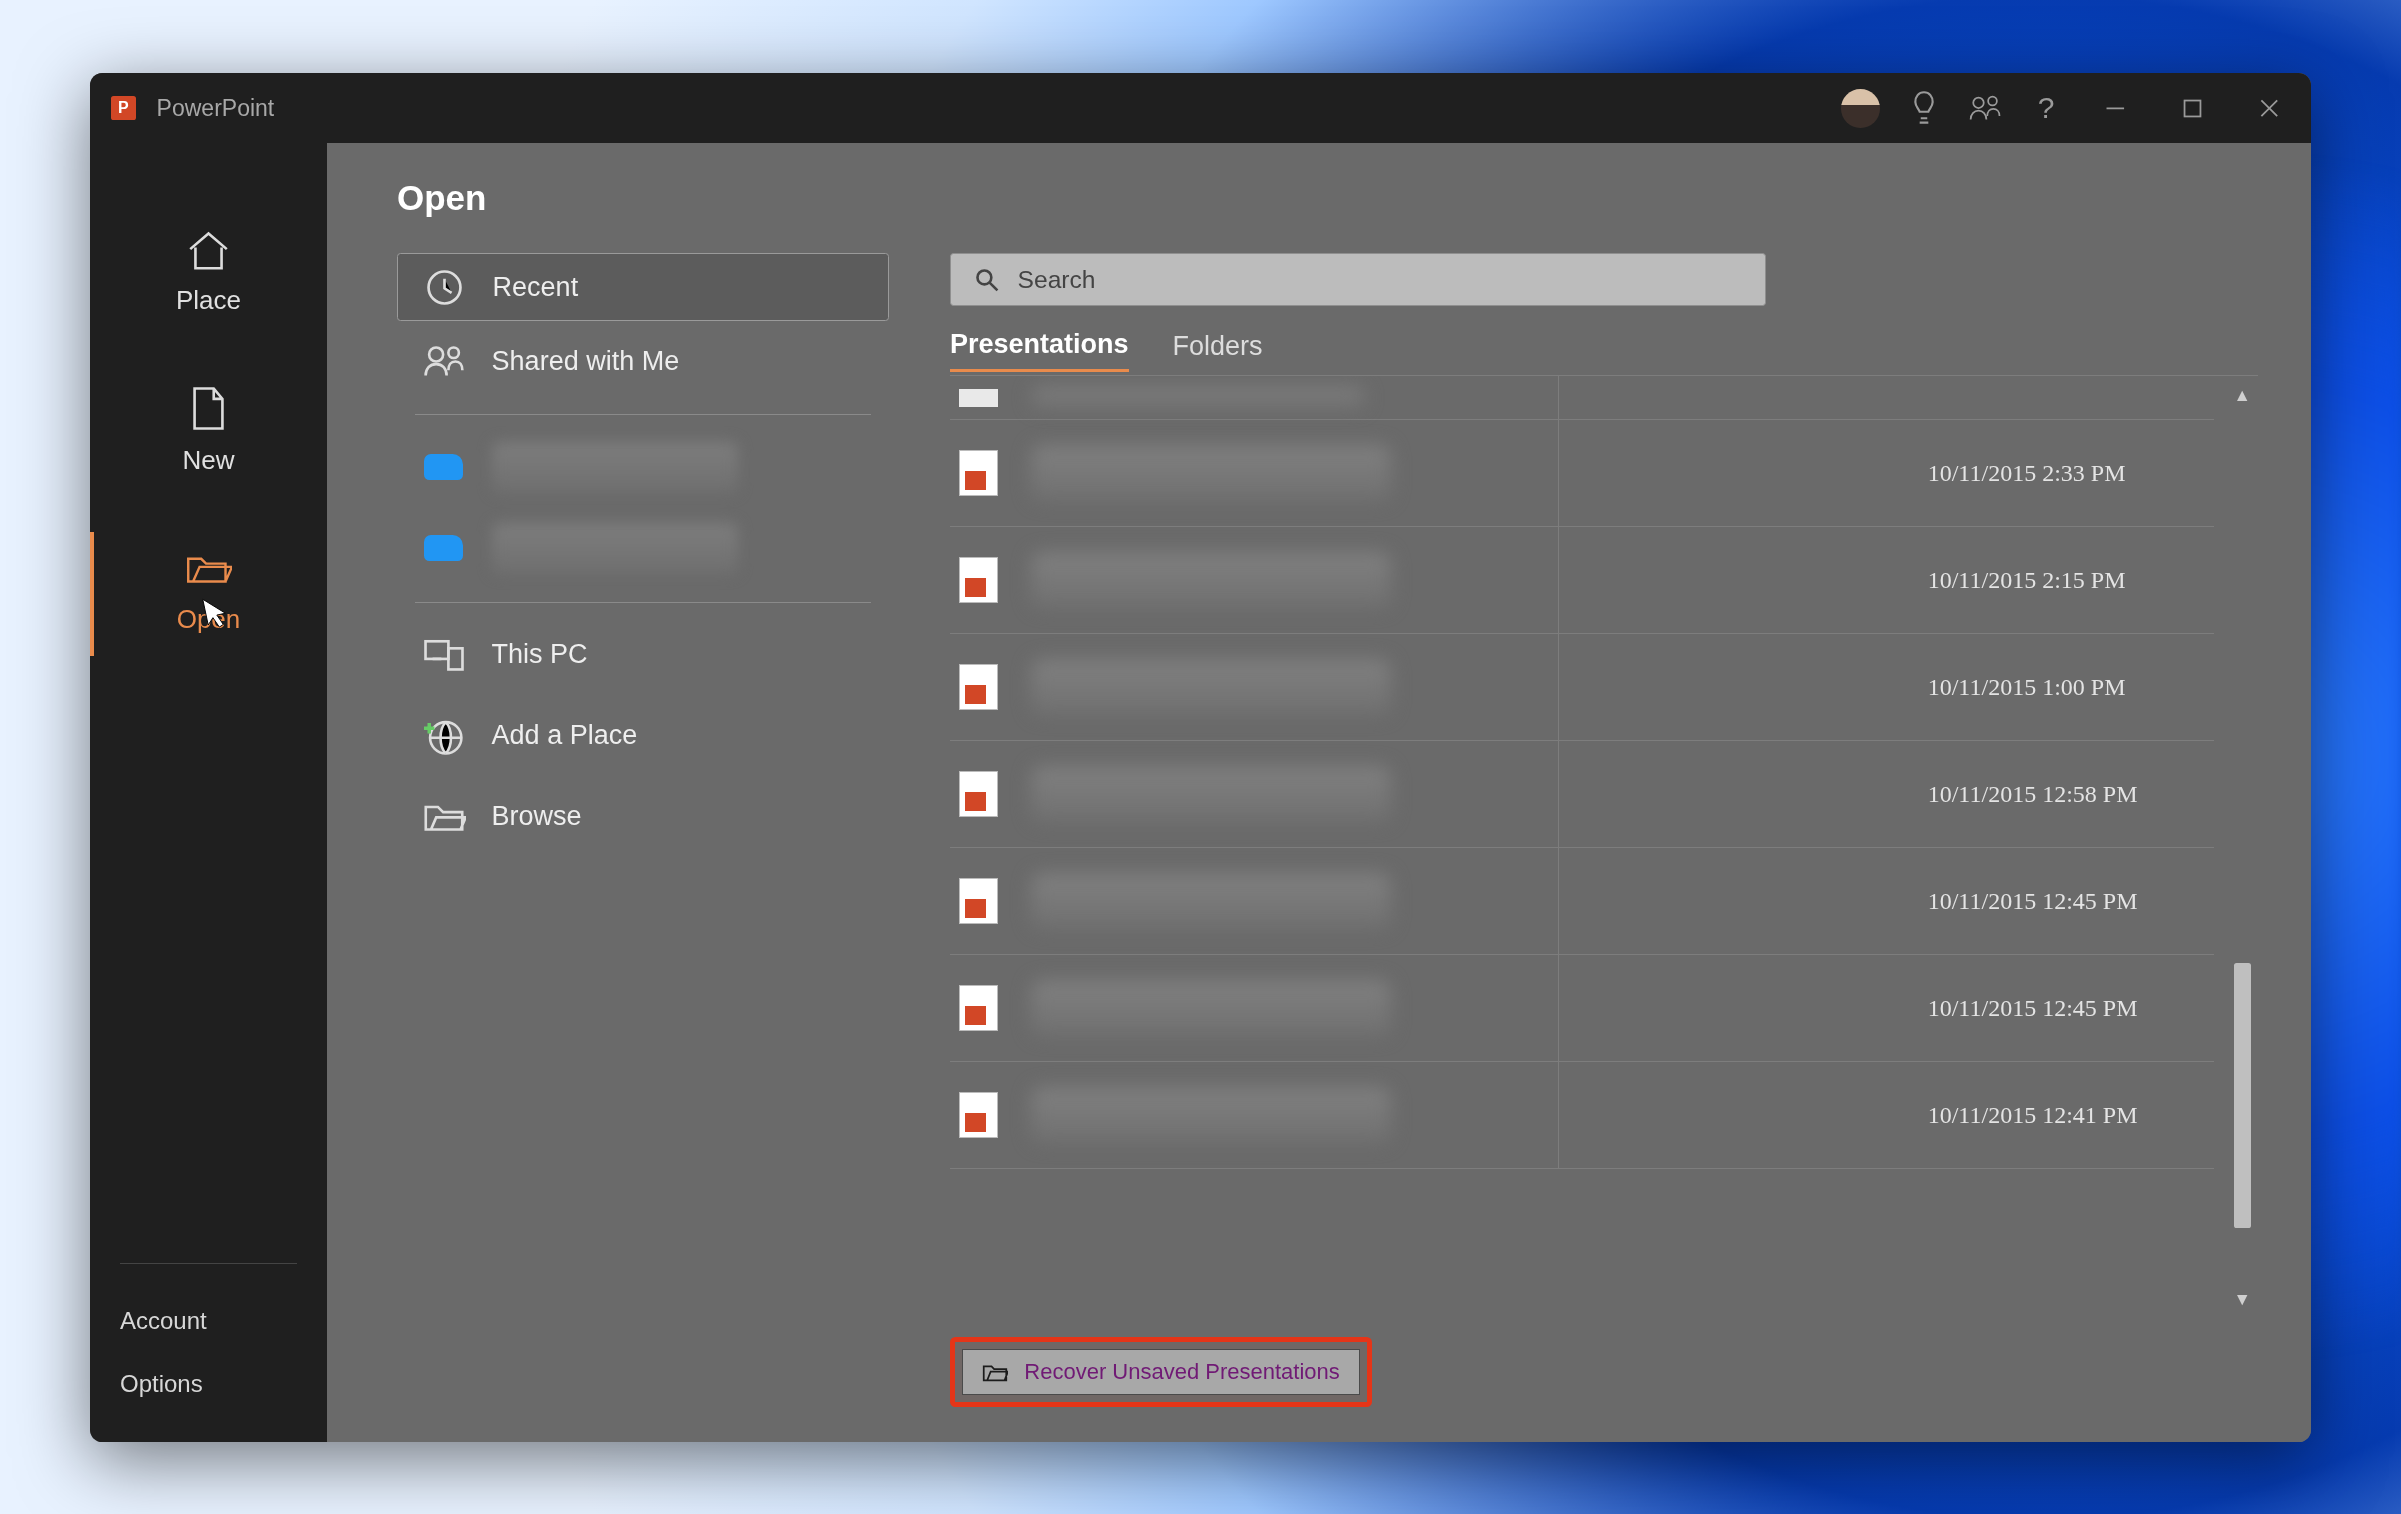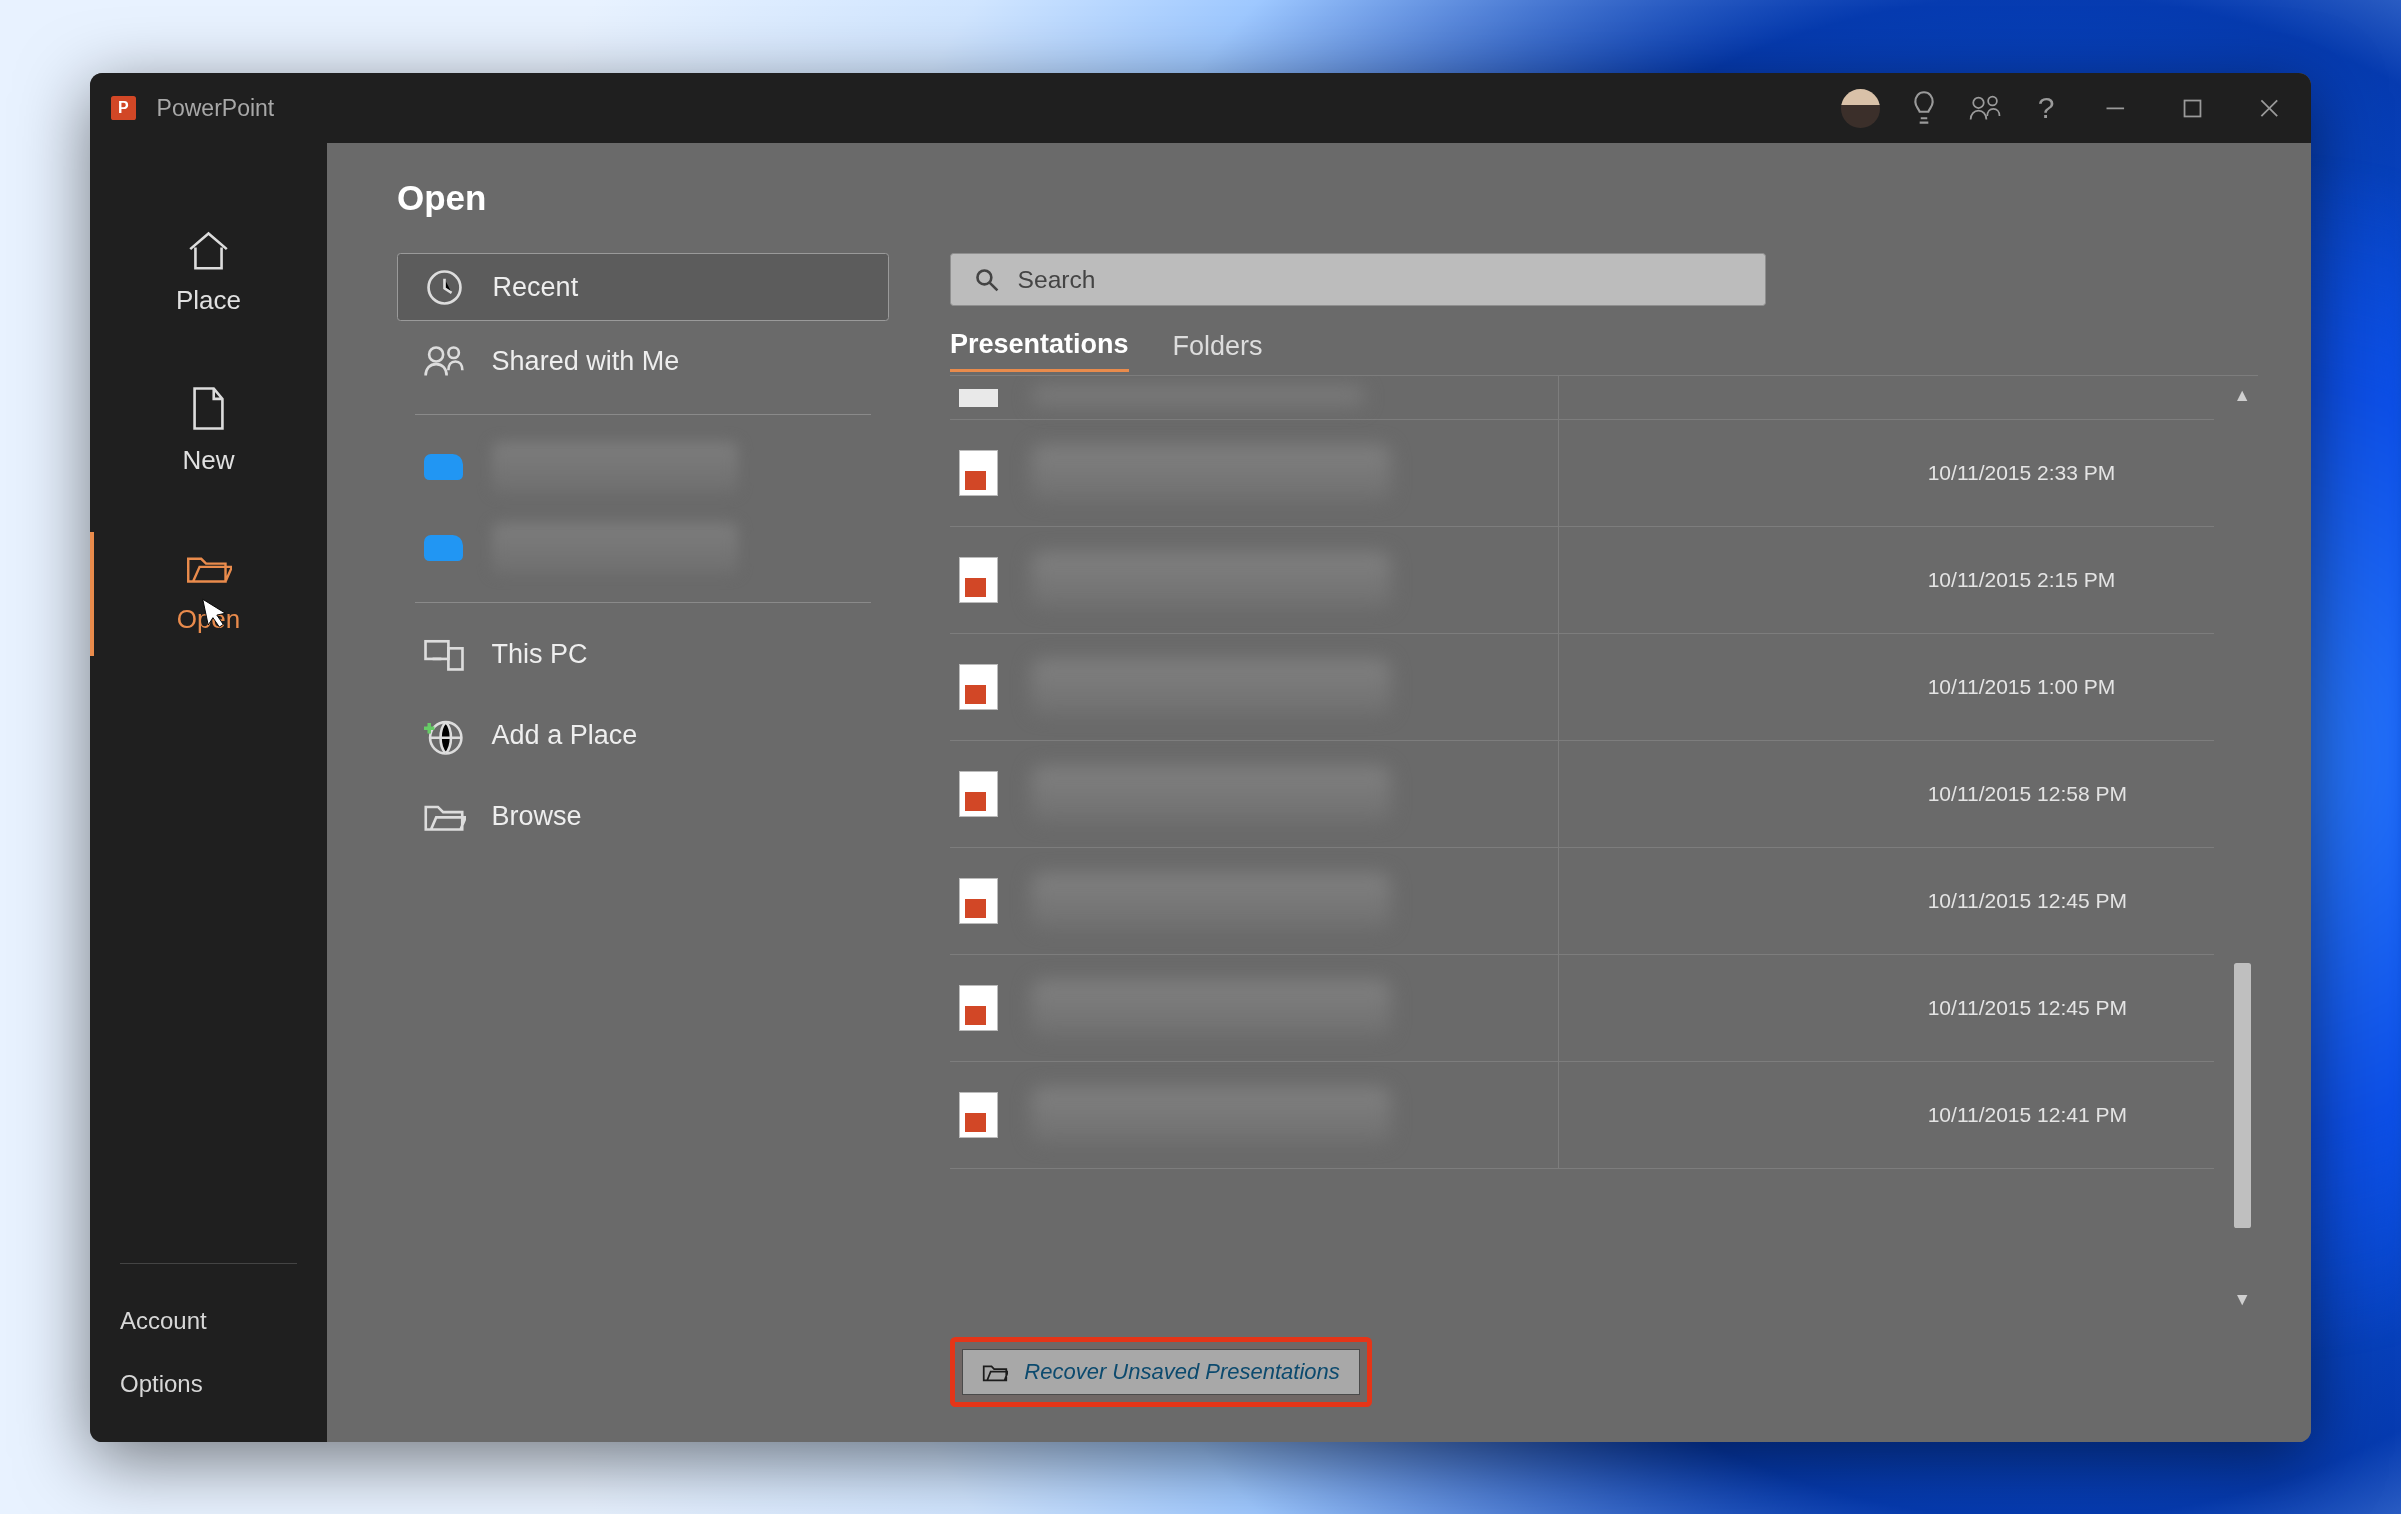--- a/index.html
+++ b/index.html
@@ -139,39 +139,39 @@
   }
   .file-row.first .fi { height:17.6px; background:#e9e9e9; border:none; }
   .file-row.first .fi::after{display:none;}
   .file-row .name-blur {
     width:360px; height:56px; border-radius:12.3px;
     background:linear-gradient(#808080,#707070);
     filter:blur(8.8px);
   }
   .file-row .name-col { width:527px; }
   .file-row .sep { width:0.9px; height:100%; background:#7d7d7d; }
-  .file-row .date { flex:1; padding-left:369px; color:#e4e4e4; font-size:21px; }
+  .file-row .date { flex:1; padding-left:369px; color:#e4e4e4; font-size:24px;font-family:Liberation Serif, serif; }
   .scrollbar {
     position:absolute; right:5.3px; top:8.8px; width:21px; bottom:8.8px;
     background:#6a6a6a;
   }
   .scrollbar .arrow { height:23px; color:#cfcfcf; text-align:center; font-size:17.6px; }
   .scrollbar .track { position:absolute; top:23px; bottom:23px; left:0; right:0; }
   .scrollbar .thumb { position:absolute; left:1.8px; right:1.8px; top:63%; height:30%; background:#bfbfbf; border-radius:2.6px; }
   .recover-wrap {
     margin-top:16px;
     display:flex;
   }
   .recover-highlight {
     padding:7px; border:5.3px solid #e53518; border-radius:5.3px;
     background:rgba(229,53,24,0.05);
   }
   .recover-btn {
     height:46px; padding:0 19.3px; background:#a8a8a8; border:0.9px solid #4a4a4a;
-    display:flex; align-items:center; gap:16px; color:#0c4a6e; font-size:22px;font-style:italic;
+    display:flex; align-items:center; gap:16px; color:#701a75; font-size:22px;
   }
   .cursor {
     position:absolute; left:114px; top:522px; color:#fff; font-size:26px;
     transform: rotate(-12deg);
     pointer-events:none;
   }
   svg { display:block; }
 </style>
 </head>
 <body>

